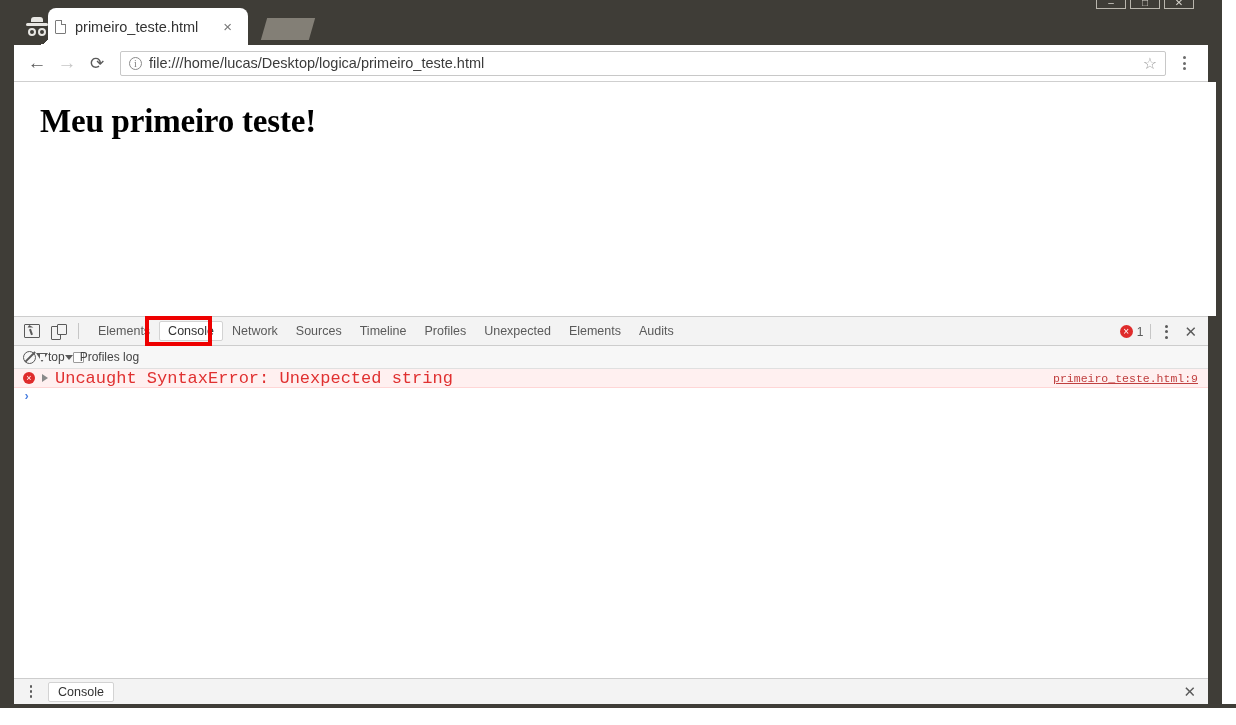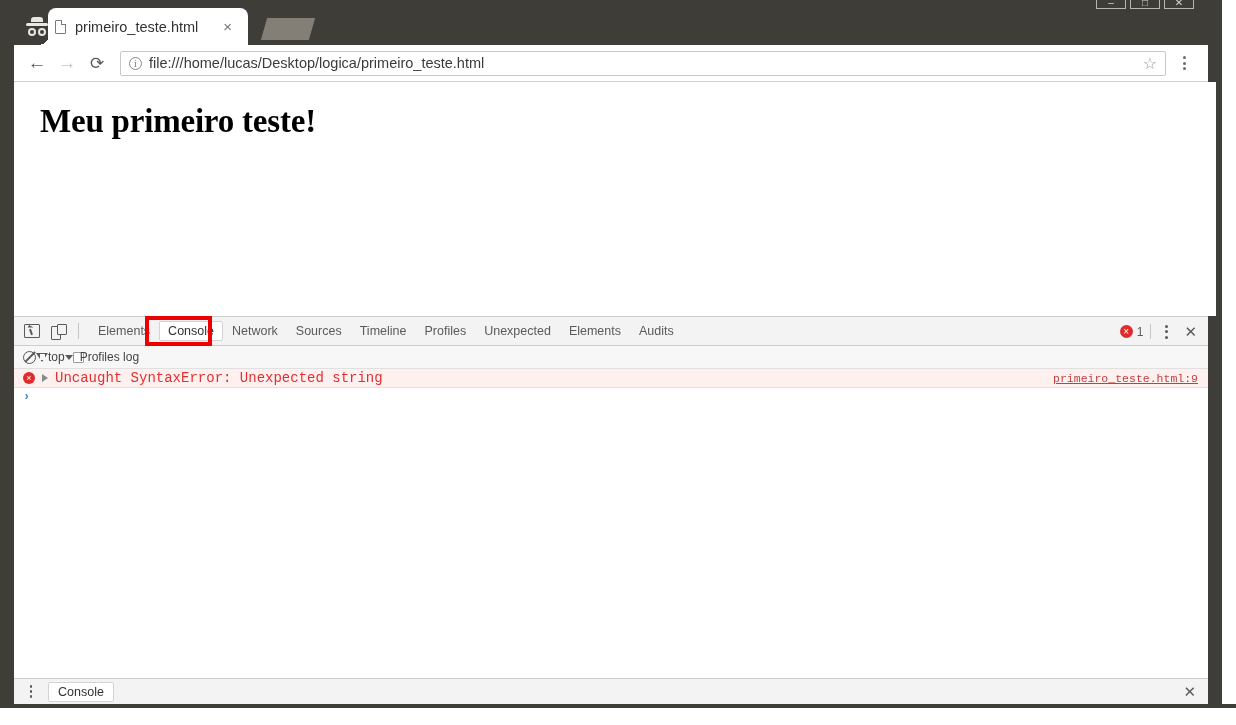--- a/index.html
+++ b/index.html
@@ -334,21 +334,21 @@
     flex: 0 0 auto;
   }
   #error-expand-arrow {
     width: 0; height: 0;
     border-top: 4.5px solid transparent;
     border-bottom: 4.5px solid transparent;
     border-left: 6px solid #8a8a8a;
     flex: 0 0 auto;
   }
   #error-text {
-    font-size: 14px; color: #e03030; white-space: nowrap;
+    font-size: 17px; color: #e03030; white-space: nowrap;
   }
   #error-source-link {
     position: absolute; right: 10px;
     font-size: 11.5px; color: #c04040;
     text-decoration: underline; white-space: nowrap;
   }
   #console-prompt-row {
     height: 18px; display: flex; align-items: center;
     padding-left: 9px; gap: 6px;
   }

